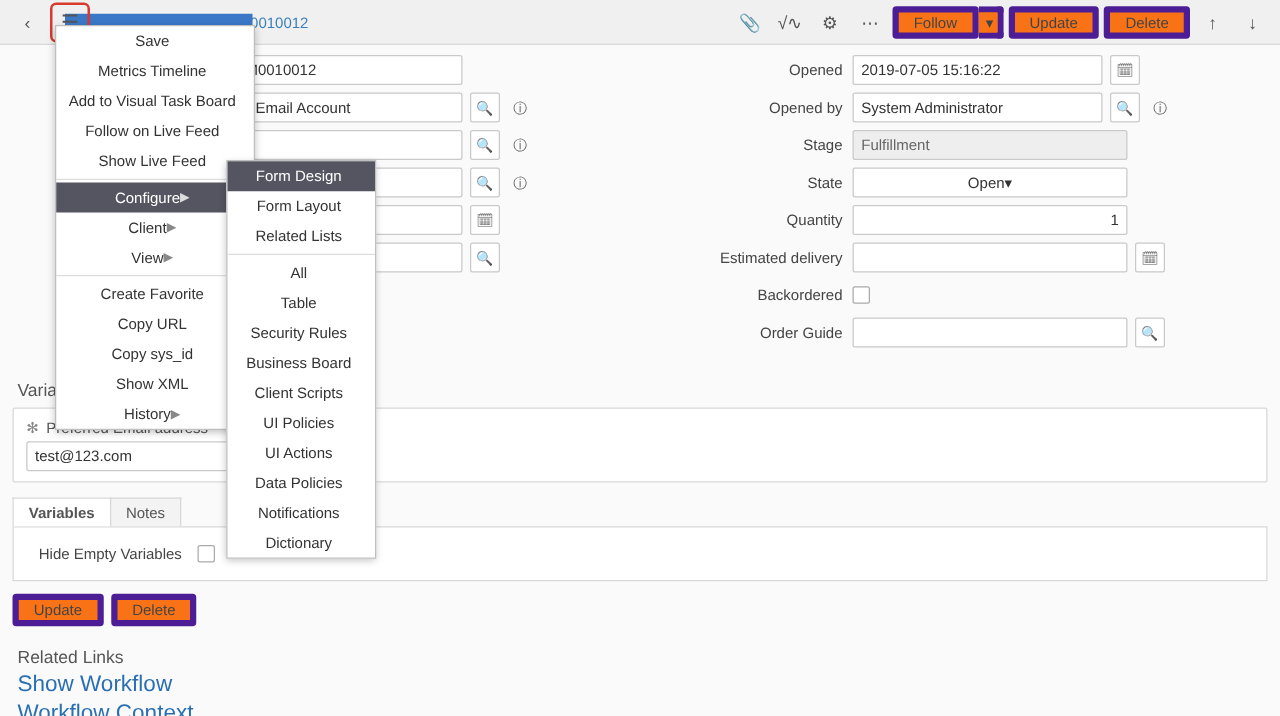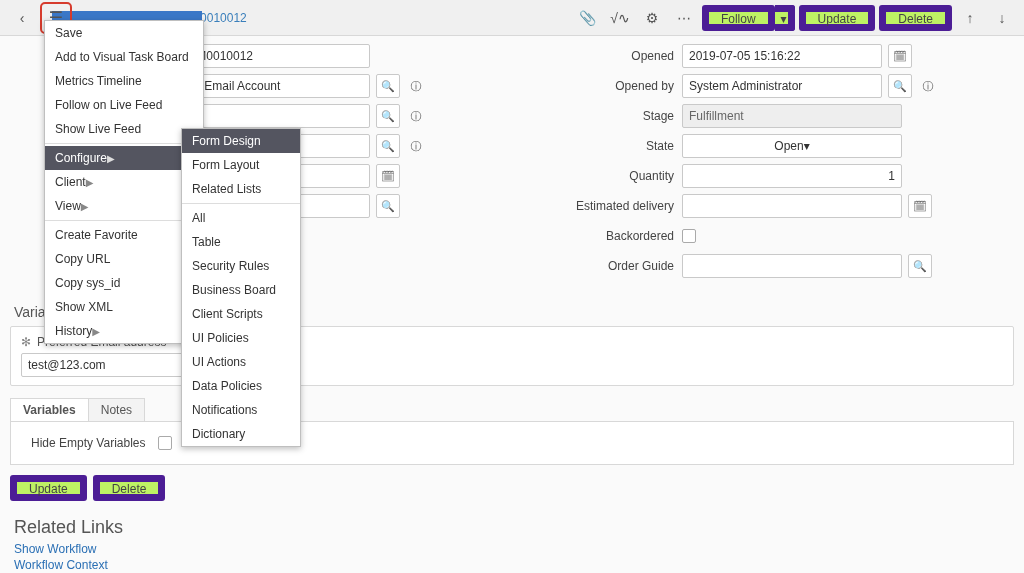--- a/index.html
+++ b/index.html
@@ -15,21 +15,21 @@
   }
   *{box-sizing:border-box;font-family:"Segoe UI",Arial,sans-serif}
   body{margin:0;background:#fafafa;color:var(--text);font-size:12px;width:1024px}
   .header{display:flex;align-items:center;height:36px;background:var(--toolbar);border-bottom:1px solid var(--border);padding:0 8px;gap:4px}
   .iconbtn{width:28px;height:28px;display:flex;align-items:center;justify-content:center;color:#555;border:1px solid transparent;border-radius:3px;cursor:pointer;font-size:14px}
   .hamburger{border:2px solid #d63b2d;border-radius:5px;width:32px;height:32px;font-size:16px;position:relative;z-index:50}
   .title{font-weight:600;color:#444;margin-left:2px;font-size:12px}
   .title .sub{color:#3a7fbb;font-weight:400}
   .selected-bar{position:absolute;left:52px;top:11px;height:14px;width:150px;background:#3a77c7;z-index:40}
   .spacer{flex:1}
-  .btn{height:26px;background:#bef264;border:7px solid #4c1d95;border-radius:3px;padding:0 12px;color:#444;cursor:pointer;font-size:12px}
+  .btn{height:26px;background:#f97316;border:5px solid #4c1d95;border-radius:3px;padding:0 12px;color:#444;cursor:pointer;font-size:12px}
   .btn.small{padding:0 6px}
   .split-drop{width:20px;margin-left:-4px;border-left:none;border-top-left-radius:0;border-bottom-left-radius:0}
 
   .content{padding:6px 10px 20px 10px}
   .form-grid{display:flex;gap:20px}
   .col{flex:1}
   .row{display:flex;align-items:center;height:28px;margin-bottom:2px}
   .lbl{width:160px;text-align:right;color:#444;padding-right:8px}
   .field{flex:1;max-width:200px;height:24px;background:#fff;border:1px solid #c9c9c9;border-radius:2px;padding:0 6px;display:flex;align-items:center;font-size:12px;color:#333}
   .field.readonly{background:#eee;color:#666}
@@ -47,26 +47,26 @@
   .var-input .field{max-width:240px}
 
   .tabs{display:flex;margin-top:12px}
   .tab{padding:4px 12px;background:#f3f3f3;border:1px solid var(--border);border-bottom:none;color:#555;font-size:12px;cursor:pointer;margin-right:-1px}
   .tab.active{background:#fff;font-weight:600}
   .tab-body{background:#fff;border:1px solid var(--border);padding:14px 20px}
   .hev{display:flex;align-items:flex-end;gap:12px;color:#444}
 
   .action-row{display:flex;gap:6px;margin-top:10px}
 
-  .related-title{font-size:18px;color:#555;margin:16px 0 4px 4px}
-  .links a{display:block;color:var(--link);text-decoration:none;font-size:12px;margin:2px 4px;cursor:pointer}
+  .related-title{font-size:14px;color:#555;margin:16px 0 4px 4px}
+  .links a{display:block;color:var(--link);text-decoration:none;font-size:18px;margin:2px 4px;cursor:pointer}
 
   
   .menu{position:absolute;background:#fff;border:1px solid #bfbfbf;box-shadow:0 2px 6px rgba(0,0,0,.25);min-width:150px;z-index:60;font-size:12px;color:#333}
-  .menu .item{padding:5px 14px 5px 10px;display:flex;align-items:center;justify-content:flex-start;cursor:pointer}
+  .menu .item{padding:5px 14px 5px 10px;display:flex;align-items:center;justify-content:center;cursor:pointer}
   .menu hr{border:none;border-top:1px solid #ddd;margin:2px 0}
   .menu .item.hi{background:var(--highlight);color:#fff}
   .chev{font-size:10px;color:#888}
   .item.hi .chev{color:#ddd}
   .submenu{left:150px;top:92px}
   .subitem.hi{background:#bcbdc1}
 </style>
 </head>
 <body>
 
@@ -89,24 +89,24 @@
   <button class="btn">Delete</button>
   <div class="iconbtn">↑</div>
   <div class="iconbtn">↓</div>
 </div>
 
 <div class="menu" style="left:44px;top:20px">
   <div class="item">
       <span>Save</span>
     </div>
   <div class="item">
+      <span>Metrics Timeline</span>
+    </div>
+  <div class="item">
       <span>Add to Visual Task Board</span>
-    </div>
-  <div class="item">
-      <span>Metrics Timeline</span>
     </div>
   <div class="item">
       <span>Follow on Live Feed</span>
     </div>
   <div class="item">
       <span>Show Live Feed</span>
     </div>
   <hr>
   <div class="item hi">
       <span>Configure</span>

